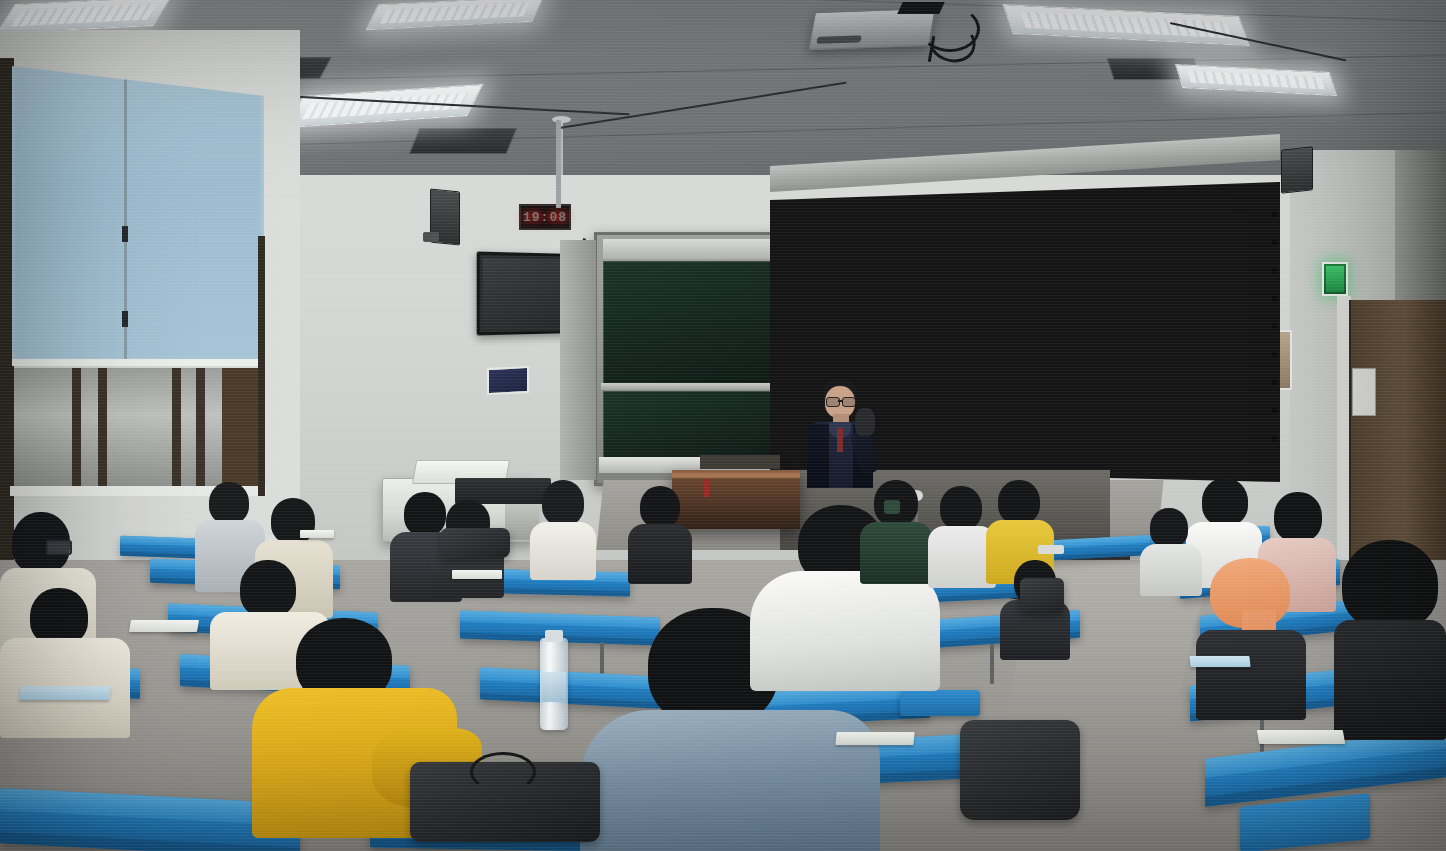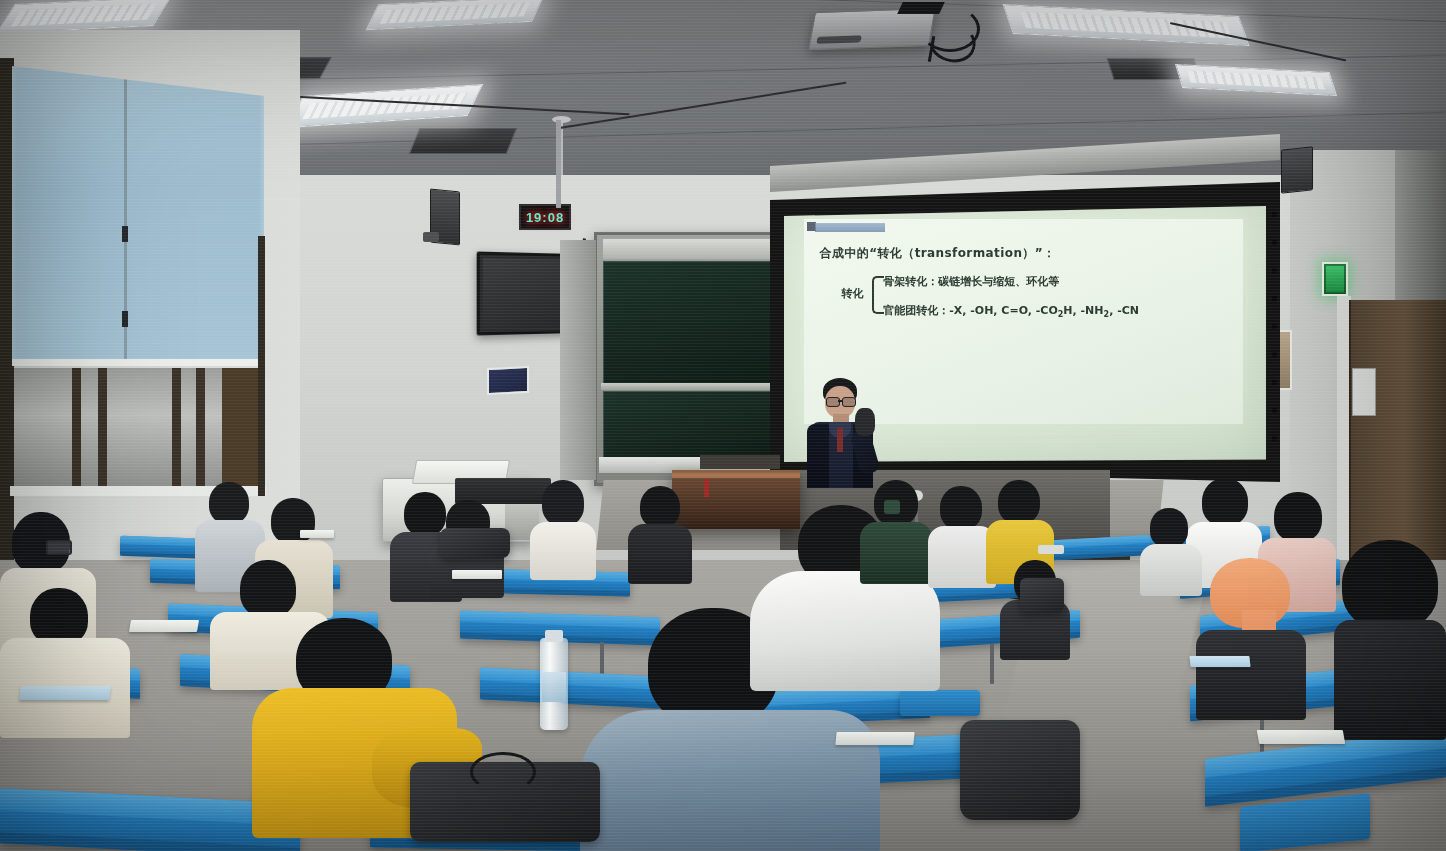--- a/index.html
+++ b/index.html
@@ -52,21 +52,21 @@
   #wall-plaque{background:linear-gradient(160deg,#2b3357,#1d2441);border:2px solid #e6e8e5;}
 
   
   #wall-monitor{background:#2a2b2d;border:3px solid #121314;border-radius:2px;
     box-shadow:0 3px 8px rgba(0,0,0,.4);}
   #wall-monitor-screen{position:absolute;inset:3px;background:linear-gradient(160deg,#3a3b3d,#242527);}
 
   
   #led-clock{background:#131416;border:2px solid #2c2e30;display:flex;align-items:center;
     justify-content:center;}
-  #led-clock-text{color:#5eead4;font-family:Liberation Sans, sans-serif;font-weight:bold;
+  #led-clock-text{color:#737373;font-family:Liberation Mono, monospace;font-weight:bold;
     letter-spacing:1px;text-shadow:0 0 6px #ff2a18,0 0 12px #b31000;}
 
   
   .speaker{background:linear-gradient(180deg,#4a4c4e,#2c2e30);border:1px solid #1a1b1d;border-radius:2px;}
 
   
   #exit-sign{background:linear-gradient(180deg,#1f7a3a,#0e5c26);border:2px solid #e9ebe8;
     box-shadow:0 0 14px 3px rgba(40,200,90,.45);}
   #exit-sign-inner{position:absolute;inset:2px;background:
     linear-gradient(180deg,#3ec46b,#1d8c43);}
@@ -271,36 +271,20 @@
   <div id="board-frame" class="abs" style="left:594px;top:232px;width:196px;height:248px;">
     <div class="board-panel" style="left:6px;top:26px;right:6px;height:122px;"></div>
     <div class="board-rail" style="left:4px;top:148px;right:4px;"></div>
     <div class="board-panel" style="left:6px;top:156px;right:6px;height:66px;"></div>
     <div class="board-tray" style="left:2px;top:222px;right:2px;height:16px;"></div>
     <div class="abs" style="left:6px;top:4px;right:6px;height:20px;background:linear-gradient(180deg,#d8dad6,#aeb1ac);"></div>
   </div>
   <div class="abs" style="left:560px;top:240px;width:36px;height:240px;background:linear-gradient(90deg,#b1b3b0,#8e918c);"></div>
 
   <div id="screen-frame" class="abs" style="left:770px;top:182px;width:510px;height:300px;clip-path:polygon(0 18px,100% 0,100% 100%,0 96%);">
-    <div id="screen-surface" style="left:14px;top:24px;width:482px;height:256px;clip-path:polygon(0 10px,100% 0,100% 99%,0 100%);">
-
-      <div id="slide">
-        <div id="slide-icon"></div>
-        <div id="slide-titlebar"></div>
-
-        <div class="slide-text" id="slide-line1">合成中的“转化（transformation）”：</div>
-
-        <div class="slide-text" id="slide-brace-label">转化</div>
-        <div id="slide-brace"></div>
-
-        <div class="slide-text" id="slide-line2">骨架转化：碳链增长与缩短、环化等</div>
-
-        <div class="slide-text" id="slide-line3"><span>官能团转化：-X, -OH, C=O, -CO</span><span class="sub">2</span><span>H, -NH</span><span class="sub">2</span><span>,  -CN</span></div>
-      </div>
-    </div>
 
     <div class="perf" style="top:30px;"></div>
     <div class="perf" style="top:58px;"></div>
     <div class="perf" style="top:86px;"></div>
     <div class="perf" style="top:114px;"></div>
     <div class="perf" style="top:142px;"></div>
     <div class="perf" style="top:170px;"></div>
     <div class="perf" style="top:198px;"></div>
     <div class="perf" style="top:226px;"></div>
     <div class="perf" style="top:254px;"></div>

